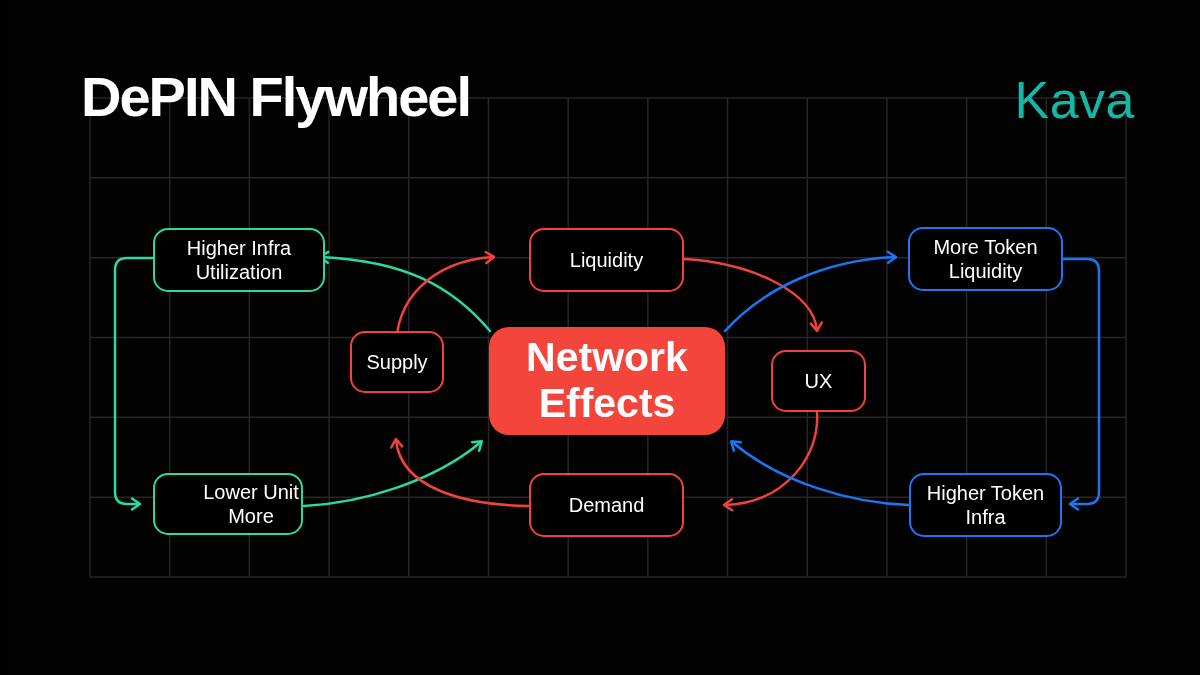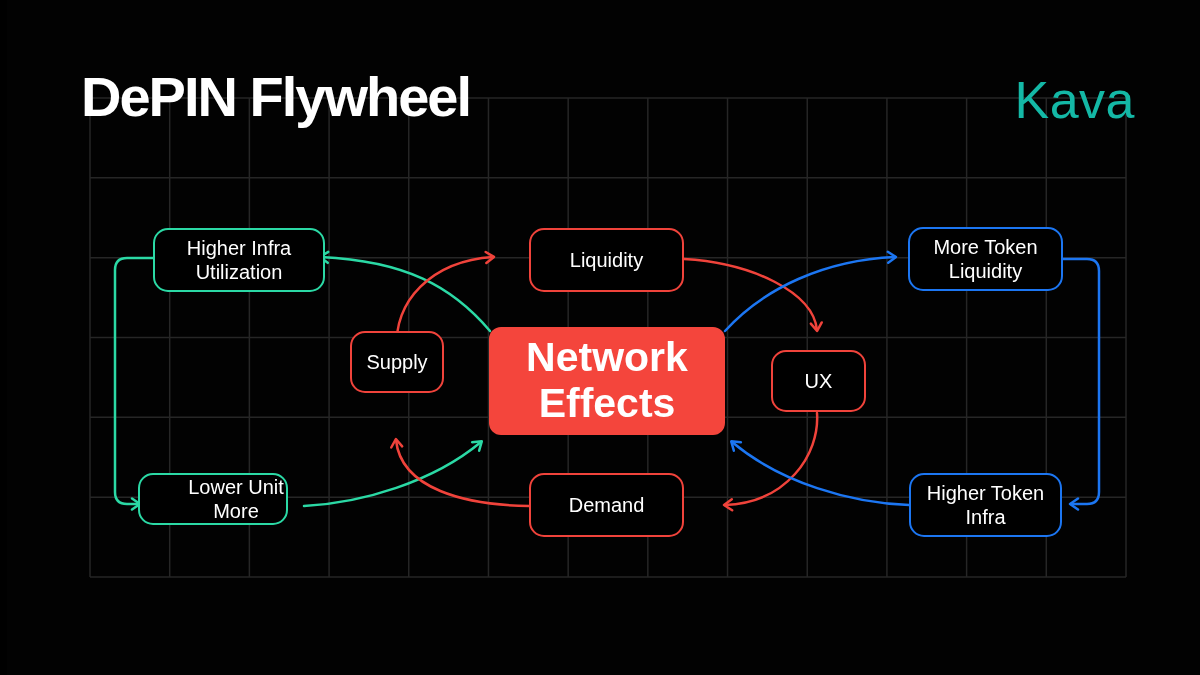--- a/index.html
+++ b/index.html
@@ -16,21 +16,21 @@
     position:absolute;right:72px;top:70px;z-index:2;
     font-size:52px;font-weight:500;letter-spacing:0.5px;color:#FF4540;
   }
   .nodes{position:absolute;inset:0;z-index:2;}
   .node{
     position:absolute;box-sizing:border-box;display:flex;flex-direction:column;
     align-items:center;justify-content:center;text-align:center;
     border-radius:15px;color:#fff;font-size:20px;line-height:1.2;
     background:#000;
   }
-  .node.filled{border-radius:12px;font-size:41px;font-weight:700;line-height:1.12;}
+  .node.filled{border-radius:20px;font-size:41px;font-weight:700;line-height:1.12;}
 </style>
 </head>
 <body>
 
 <div class="canvas" style="background: rgb(2, 2, 2);">
   <svg class="overlay" viewBox="0 0 1200 675" xmlns="http://www.w3.org/2000/svg">
       <g>
         <line x1="83" y1="98" x2="83" y2="577" stroke="#262626" stroke-width="1.5"></line>
         <line x1="162.69230769230768" y1="98" x2="162.69230769230768" y2="577" stroke="#262626" stroke-width="1.5"></line>
         <line x1="242.3846153846154" y1="98" x2="242.3846153846154" y2="577" stroke="#262626" stroke-width="1.5"></line>
@@ -92,21 +92,21 @@
       <div class="node" style="left: 343px; top: 331px; width: 94px; height: 62px; border: 2.5px solid rgb(240, 67, 59);">
         <div>Supply</div>
       </div>
       <div class="node filled" style="left: 482px; top: 327px; width: 236px; height: 108px; background: rgb(244, 69, 60);">
         <div>Network</div>
         <div>Effects</div>
       </div>
       <div class="node" style="left: 764px; top: 350px; width: 95px; height: 62px; border: 2.5px solid rgb(240, 67, 59);">
         <div>UX</div>
       </div>
-      <div class="node" style="left: 131px; top: 473px; width: 150px; height: 52px; border: 2.5px solid rgb(43, 217, 165); padding-left: 46px;">
+      <div class="node" style="left: 146px; top: 473px; width: 150px; height: 62px; border: 2.5px solid rgb(43, 217, 165); padding-left: 46px;">
         <div>Lower Unit</div>
         <div>More</div>
       </div>
       <div class="node" style="left: 522px; top: 473px; width: 155px; height: 64px; border: 2.5px solid rgb(240, 67, 59);">
         <div>Demand</div>
       </div>
       <div class="node" style="left: 902px; top: 473px; width: 153px; height: 64px; border: 2.5px solid rgb(28, 118, 242);">
         <div>Higher Token</div>
         <div>Infra</div>
       </div>

